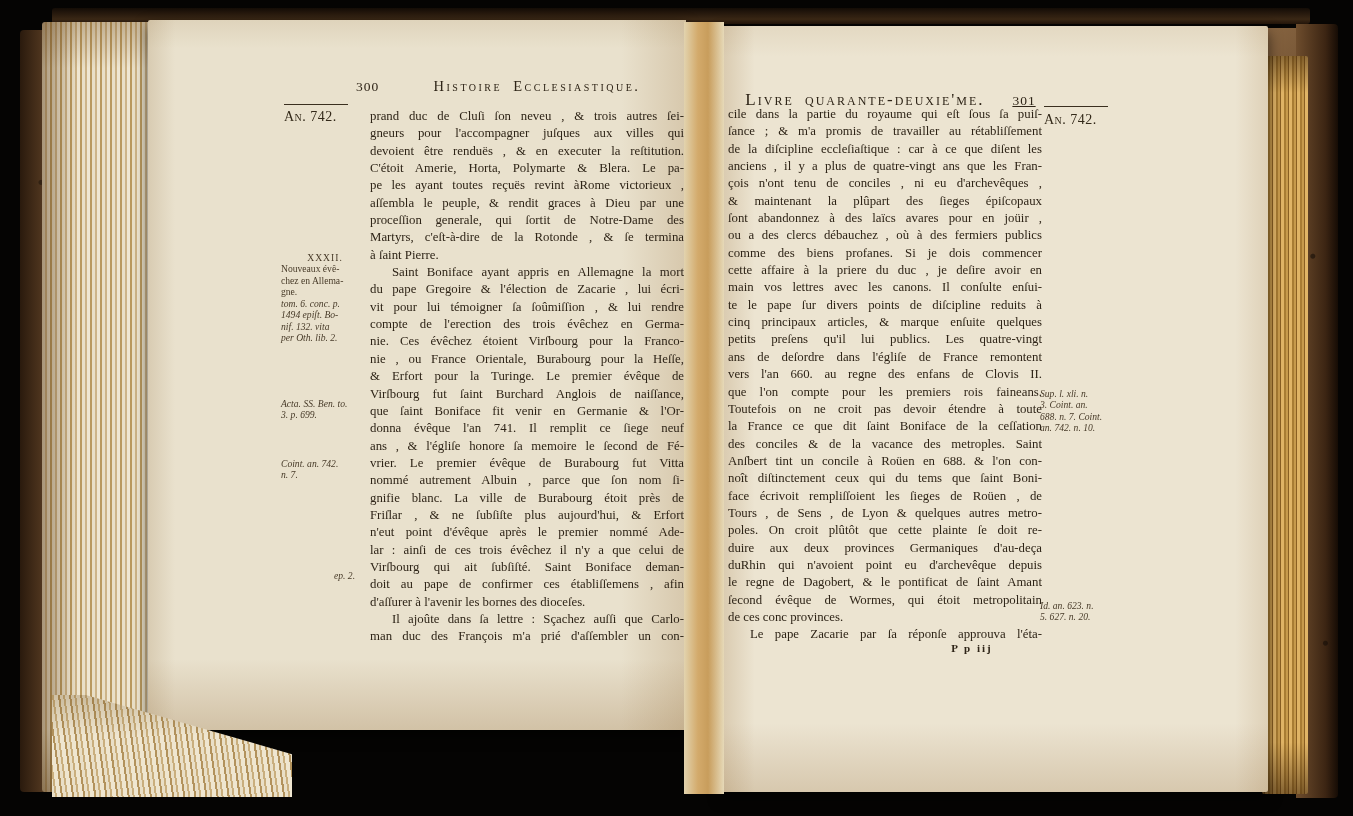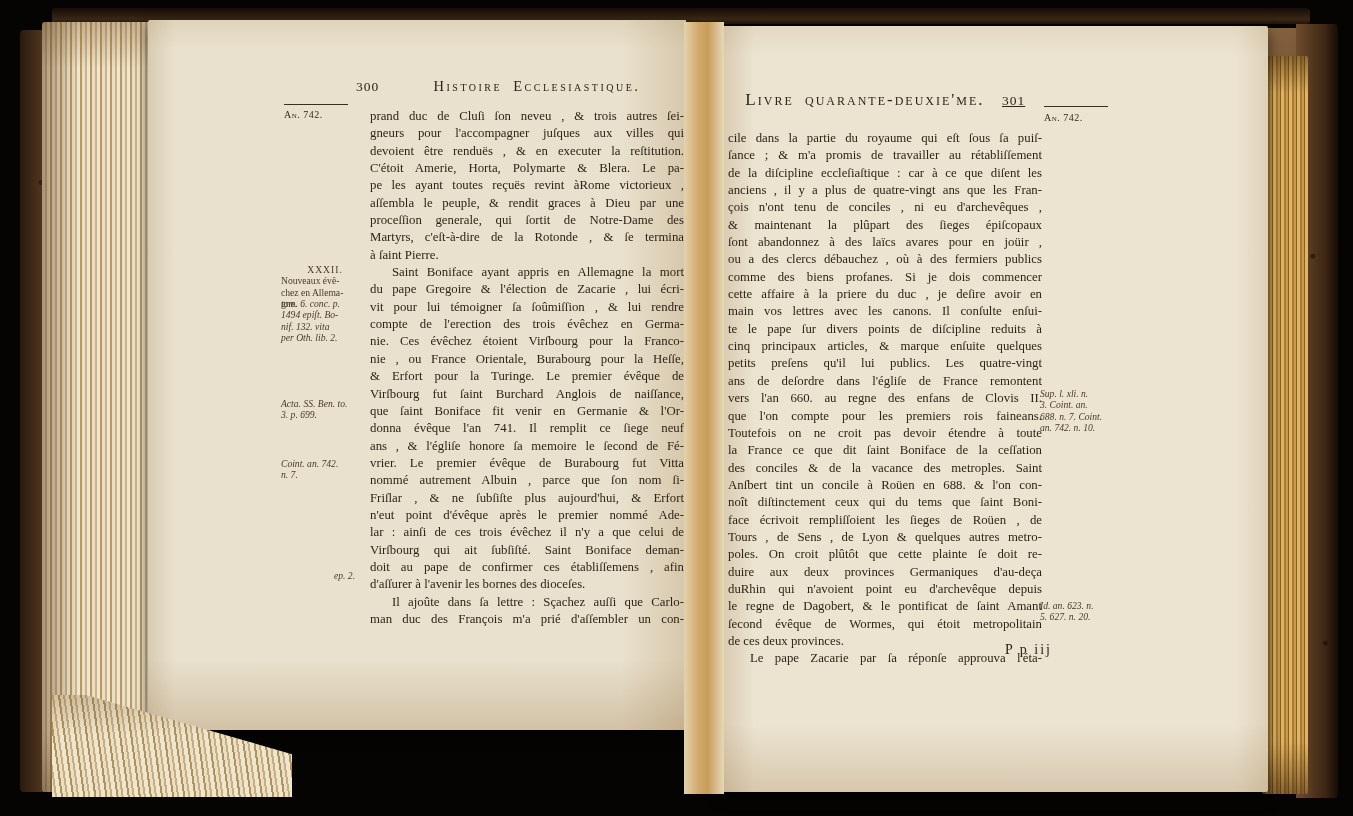--- a/index.html
+++ b/index.html
@@ -63,32 +63,32 @@
     box-shadow:0 6px 14px rgba(0,0,0,.6);}
   .gutter{position:absolute;left:684px;top:22px;width:40px;height:772px;
     background:linear-gradient(90deg,#e2d3ae,#d3aa6b 35%,#c89d5c 60%,#e6d9b8);}
   
   .ink{color:#2e2417;}
   .pg-header{position:absolute;display:flex;align-items:baseline;}
   .pg-num{width:44px;font-size:13.5px;letter-spacing:1px;}
   .run-title{flex:1;text-align:center;font-variant:small-caps;font-size:14.5px;
     letter-spacing:2.5px;word-spacing:5px;}
   .pg-header.right .run-title{font-size:17px;letter-spacing:2px;}
-  .pg-header.right .pg-num{text-align:left;text-decoration:underline;}
+  .pg-header.right .pg-num{text-align:center;text-decoration:underline;}
   .textcol{position:absolute;width:314px;}
   .tline{height:17.35px;line-height:17.3px;overflow:hidden;font-size:12.8px;
     text-align:justify;color:#2e2417;}
   .tline.j::after{content:"";display:inline-block;width:100%;height:0;}
   .para.indent .tline:first-child{text-indent:22px;}
-  .year{position:absolute;font-variant:small-caps;font-size:10px;letter-spacing:.5px;color:#332919;}
+  .year{position:absolute;font-variant:small-caps;font-size:14px;letter-spacing:.5px;color:#332919;}
   .year-rule{position:absolute;height:0;border-top:1.6px solid #3a2f1f;}
   .note{position:absolute;font-size:9.6px;line-height:11.4px;color:#473a28;}
   .note.italic{font-style:italic;}
   .note.chapter .nline:first-child{text-align:center;font-style:normal;letter-spacing:1px;}
-  .signature{position:absolute;text-align:right;font-size:14px;letter-spacing:2px;color:#2e2417;}
+  .signature{position:absolute;text-align:center;font-size:11px;letter-spacing:2px;color:#2e2417;font-weight:bold;}
 </style>
 </head>
 <body>
 
 <div class="top-edge"></div>
 <div class="corner-tr"></div>
 <div class="cover-left"></div>
 <div class="cover-right"></div>
 <div class="fan-left"></div>
 <div class="gilt-right"></div>
@@ -96,21 +96,21 @@
 
 <div class="page page-left">
   <div class="pg-header" style="left:208px;top:58px;width:318px;">
     <span class="pg-num ink">300</span>
     <span class="run-title ink">Histoire Ecclesiastique.</span>
   </div>
 
   <div class="year-rule" style="left:136px;top:84px;width:64px;"></div>
   <div class="year" style="left:136px;top:89px;">An. 742.</div>
 
-  <div class="note chapter" style="left:133px;top:244px;width:88px;">
+  <div class="note chapter" style="left:133px;top:232px;width:88px;">
       <div class="nline">XXXII.</div>
       <div class="nline">Nouveaux évê-</div>
       <div class="nline">chez en Allema-</div>
       <div class="nline">gne.</div>
     </div>
   <div class="note italic" style="left:133px;top:278px;width:88px;">
       <div class="nline">tom. 6. conc. p.</div>
       <div class="nline">1494 epiſt. Bo-</div>
       <div class="nline">nif. 132. vita</div>
       <div class="nline">per Oth. lib. 2.</div>
@@ -146,20 +146,21 @@
         <div class="tline j">compte de l'erection des trois évêchez en Germa-</div>
         <div class="tline j">nie. Ces évêchez étoient Virſbourg pour la Franco-</div>
         <div class="tline j">nie , ou France Orientale, Burabourg pour la Heſſe,</div>
         <div class="tline j">&amp; Erfort pour la Turinge. Le premier évêque de</div>
         <div class="tline j">Virſbourg fut ſaint Burchard Anglois de naiſſance,</div>
         <div class="tline j">que ſaint Boniface fit venir en Germanie &amp; l'Or-</div>
         <div class="tline j">donna évêque l'an 741.  Il remplit ce ſiege neuf</div>
         <div class="tline j">ans , &amp; l'égliſe honore ſa memoire le ſecond de Fé-</div>
         <div class="tline j">vrier. Le premier évêque de Burabourg fut Vitta</div>
         <div class="tline j">nommé autrement Albuin , parce que ſon nom ſi-</div>
+        <div class="tline j">gnifie blanc. La ville de Burabourg étoit près de</div>
         <div class="tline j">Friſlar , &amp; ne ſubſiſte plus aujourd'hui, &amp; Erfort</div>
         <div class="tline j">n'eut point d'évêque après le premier nommé Ade-</div>
         <div class="tline j">lar : ainſi de ces trois évêchez il n'y a que celui de</div>
         <div class="tline j">Virſbourg qui ait ſubſiſté.  Saint Boniface deman-</div>
         <div class="tline j">doit au pape de confirmer ces établiſſemens , afin</div>
         <div class="tline">d'aſſurer à l'avenir les bornes des dioceſes.</div>
       </div>
       <div class="para indent">
         <div class="tline j">Il ajoûte dans ſa lettre : Sçachez auſſi que Carlo-</div>
         <div class="tline j">man duc des François m'a prié d'aſſembler un con-</div>
@@ -180,21 +181,21 @@
       <div class="nline">Sup. l. xli. n.</div>
       <div class="nline">3.  Coint. an.</div>
       <div class="nline">688. n. 7. Coint.</div>
       <div class="nline">an. 742. n. 10.</div>
     </div>
   <div class="note italic" style="left:318px;top:574px;width:120px;">
       <div class="nline">Id. an. 623. n.</div>
       <div class="nline">5. 627. n. 20.</div>
     </div>
 
-  <div class="textcol" style="left:6px;top:80px;margin-top:24px;">
+  <div class="textcol" style="left:6px;top:80px;">
       <div class="para">
         <div class="tline j">cile dans la partie du royaume qui eſt ſous ſa puiſ-</div>
         <div class="tline j">ſance ; &amp; m'a promis de travailler au rétabliſſement</div>
         <div class="tline j">de la diſcipline eccleſiaſtique : car à ce que diſent les</div>
         <div class="tline j">anciens , il y a plus de quatre-vingt ans que les Fran-</div>
         <div class="tline j">çois n'ont tenu de conciles , ni eu d'archevêques ,</div>
         <div class="tline j">&amp; maintenant la plûpart des ſieges épiſcopaux</div>
         <div class="tline j">ſont abandonnez à des laïcs avares pour en joüir ,</div>
         <div class="tline j">ou a des clercs débauchez , où à des fermiers publics</div>
         <div class="tline j">comme des biens profanes.  Si je dois commencer</div>
@@ -211,21 +212,21 @@
         <div class="tline j">des conciles &amp; de la vacance des metroples.   Saint</div>
         <div class="tline j">Anſbert tint un concile à Roüen en 688. &amp; l'on con-</div>
         <div class="tline j">noît diſtinctement ceux qui du tems que ſaint Boni-</div>
         <div class="tline j">face écrivoit rempliſſoient les ſieges de Roüen ,  de</div>
         <div class="tline j">Tours , de Sens , de Lyon &amp; quelques autres metro-</div>
         <div class="tline j">poles. On croit plûtôt que cette plainte ſe doit re-</div>
         <div class="tline j">duire aux deux provinces Germaniques d'au-deça</div>
         <div class="tline j">duRhin qui n'avoient point eu d'archevêque depuis</div>
         <div class="tline j">le regne de Dagobert, &amp; le pontificat de ſaint Amant</div>
         <div class="tline j">ſecond évêque de Wormes, qui étoit metropolitain</div>
-        <div class="tline">de ces deux provinces.</div>
+        <div class="tline">de ces conc provinces.</div>
       </div>
       <div class="para indent">
         <div class="tline j">Le pape Zacarie par ſa réponſe  approuva l'éta-</div>
       </div>
     </div>
 
   <div class="signature" style="left:170px;top:616px;width:160px;">P p iij</div>
 </div>
 
 <div class="gutter"></div>

